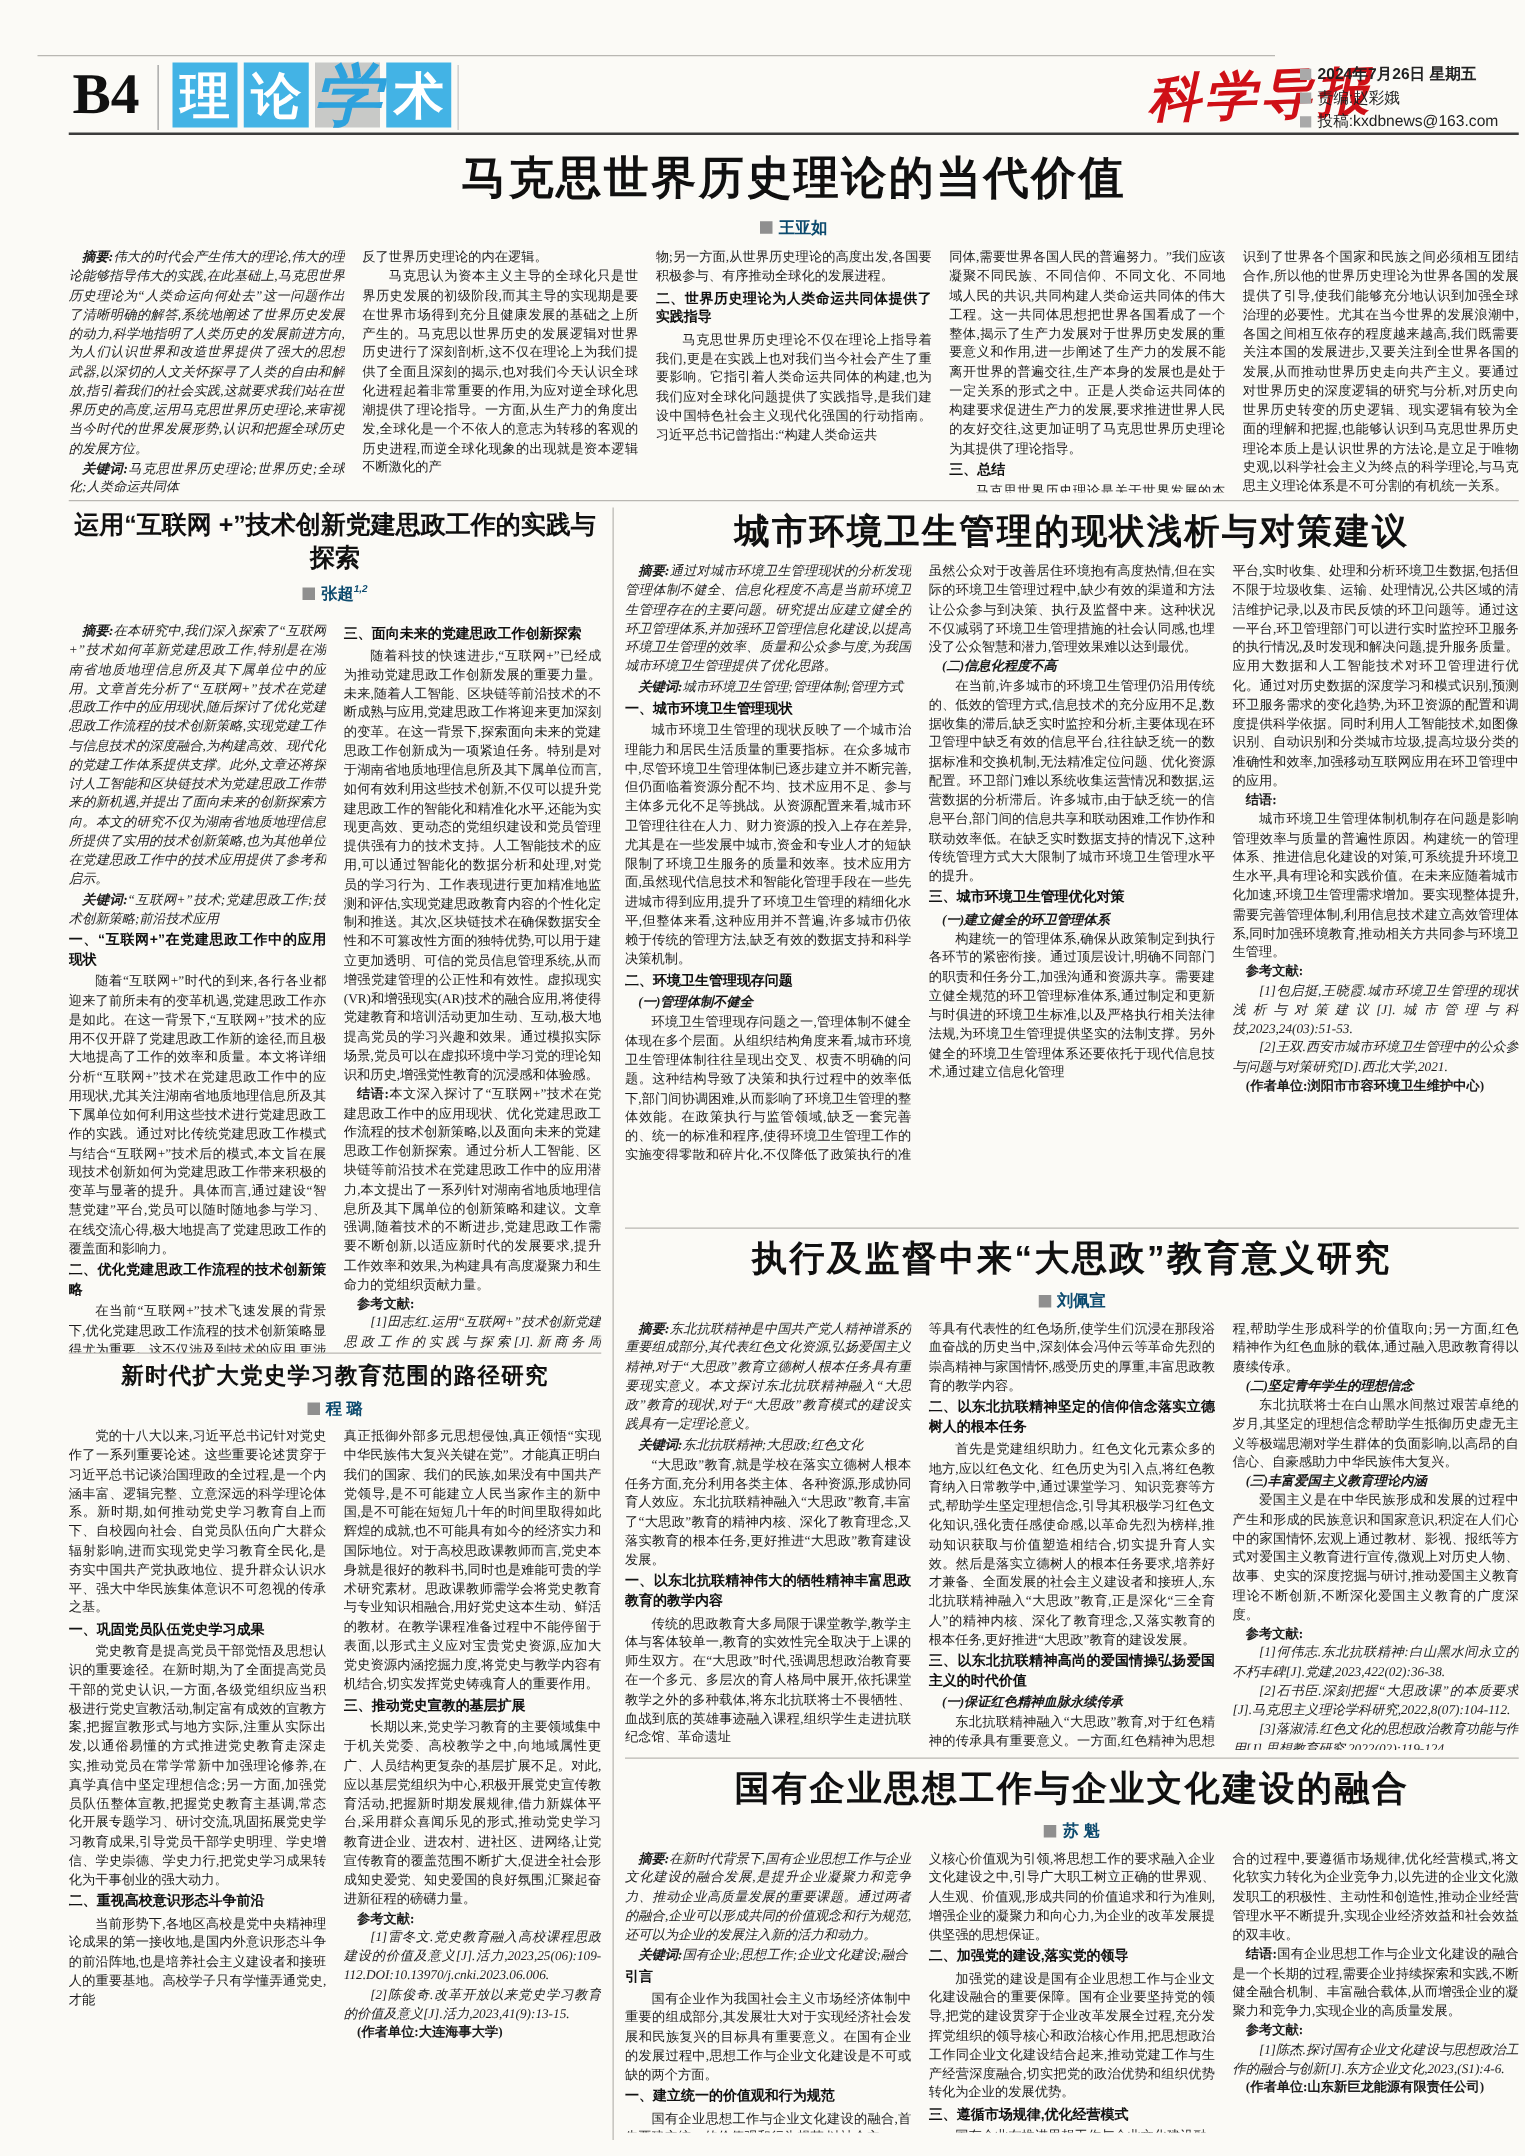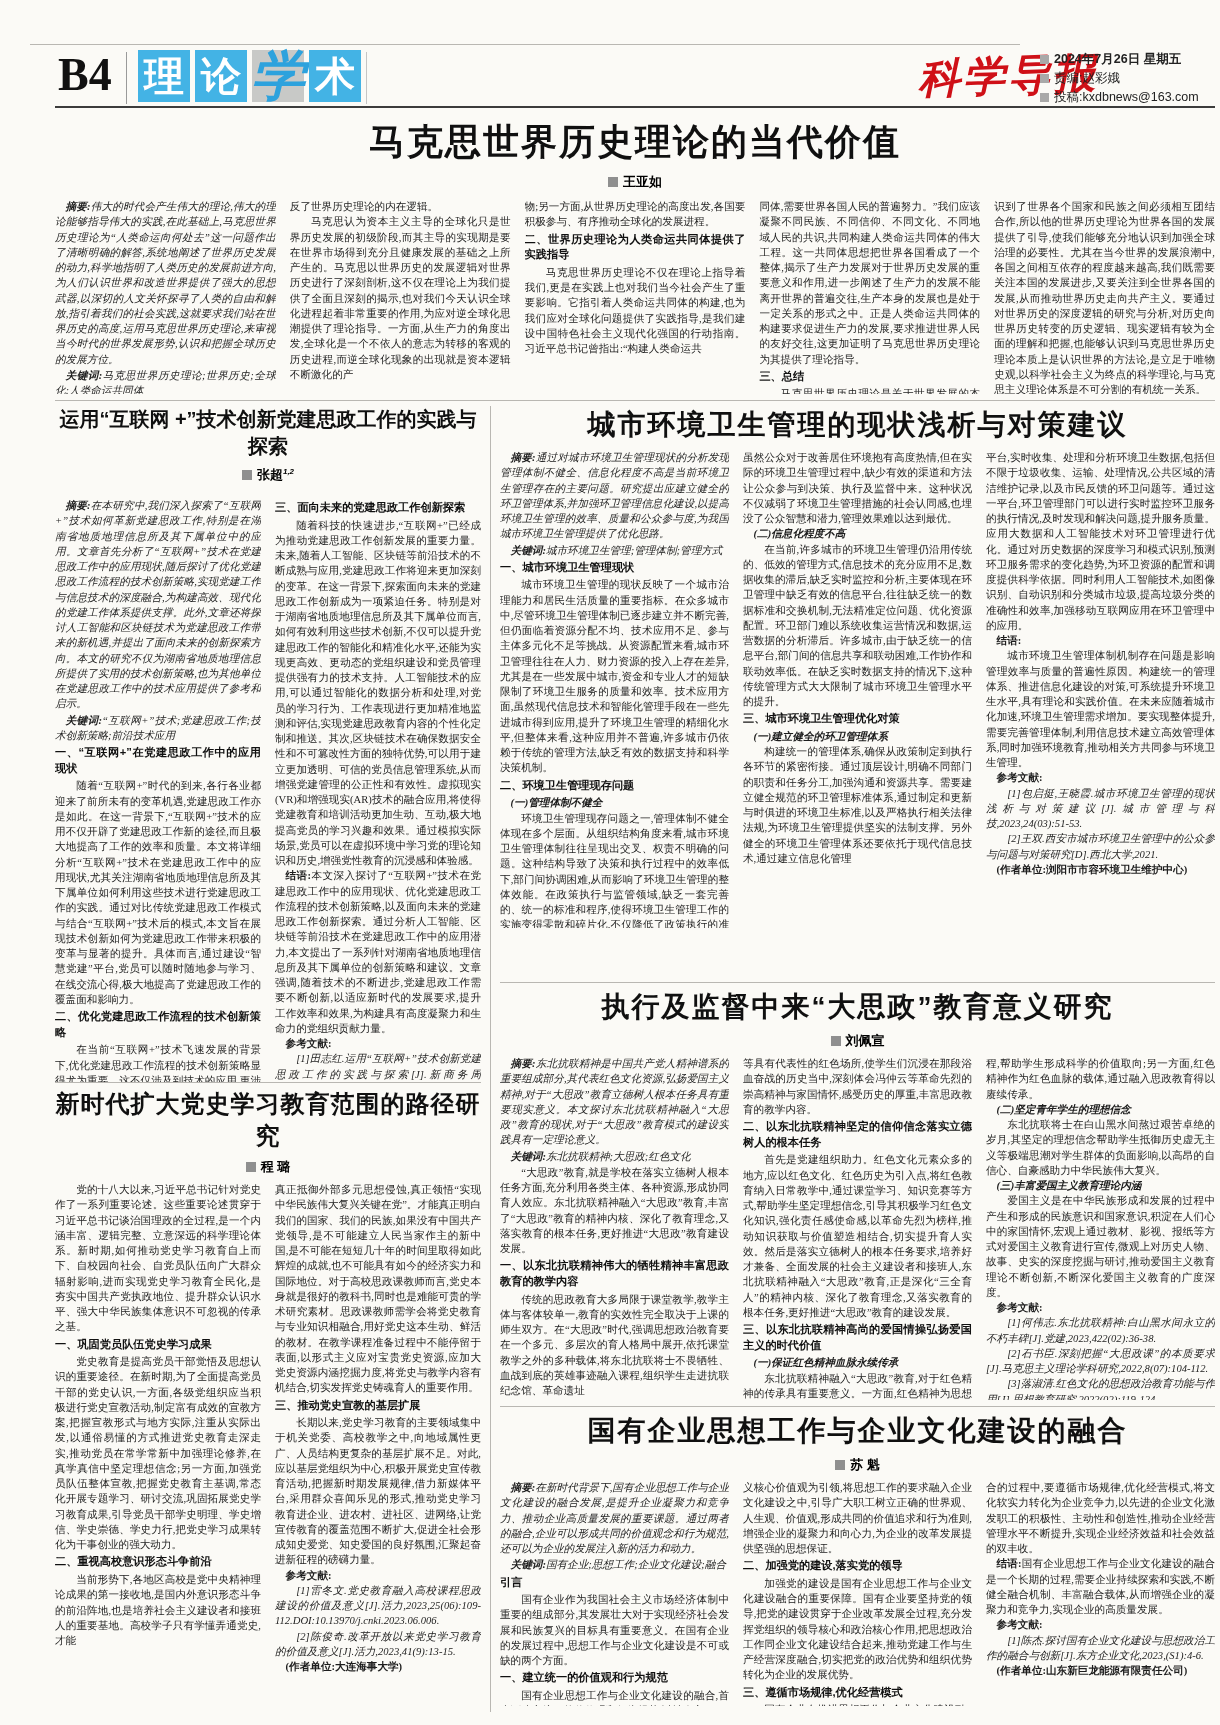--- a/index.html
+++ b/index.html
@@ -19,21 +19,21 @@
   #hdr-vline2{position:absolute;left:366px;top:52px;width:1px;height:52px;background:#c5c5c5;}
   #masthead{position:absolute;left:918px;top:48px;font:bold italic 42px "Liberation Serif",serif;
       color:#cf1017;letter-spacing:3px;transform:rotate(-2deg);}
   #hdr-info{position:absolute;left:1040px;top:50px;font-size:12.5px;line-height:18px;color:#222;}
   #hdr-info .row{display:flex;align-items:center;margin-bottom:1px;white-space:nowrap;}
   .sq{display:inline-block;width:9px;height:9px;background:#a9a9a9;margin-right:5px;flex:0 0 auto;}
   
   section{position:absolute;overflow:hidden;}
   .t-main{font-weight:bold;text-align:center;letter-spacing:2px;color:#101010;
       font-family:"Liberation Sans",sans-serif;}
-  .byline{text-align:center;font-size:13px;font-weight:bold;color:#000000;margin:6px 0 4px;}
+  .byline{text-align:center;font-size:13px;font-weight:bold;color:#0c4a6e;margin:6px 0 4px;}
   .byline .sq{width:10px;height:10px;background:#8f8f8f;position:relative;top:1px;}
   .byline sup{font-size:8px;font-style:italic;}
   .cols{display:flex;gap:14px;overflow:hidden;}
   .col{flex:1;overflow:hidden;text-align:justify;}
   
   .seg-p,.seg-pc,.seg-abs,.seg-kw,.seg-ref,.seg-refh,.seg-aff,.seg-cl{
       font:10.6px/1.44 "Liberation Serif",serif;color:#1d1d1d;margin:0;}
   .seg-p{text-indent:2em;}
   .seg-pc{text-indent:0;}
   .seg-abs{font-style:italic;text-indent:1em;}
@@ -51,21 +51,21 @@
   #a2{left:55px;top:406px;width:426px;height:676px;}
   #a2 .t-main{font-size:20px;letter-spacing:0;}
   #a2 .cols{margin-top:14px;height:588px;}
   #a3{left:500px;top:406px;width:715px;height:574px;}
   #a3 .t-main{font-size:28px;}
   #a3 .cols{margin-top:6px;height:478px;}
   #a4{left:500px;top:988px;width:715px;height:414px;}
   #a4 .t-main{font-size:28px;}
   #a4 .cols{margin-top:6px;height:344px;}
   #a5{left:55px;top:1088px;width:426px;height:630px;}
-  #a5 .t-main{font-size:24px;letter-spacing:1px;}
+  #a5 .t-main{font-size:18px;letter-spacing:1px;}
   #a5 .cols{margin-top:6px;height:540px;}
   #a6{left:500px;top:1412px;width:715px;height:300px;}
   #a6 .t-main{font-size:28px;}
   #a6 .cols{margin-top:6px;height:226px;}
 </style>
 </head>
 <body>
 
 <div id="hdr">
   <div class="rule" style="left:30px;top:44px;width:990px;height:1px;"></div>

